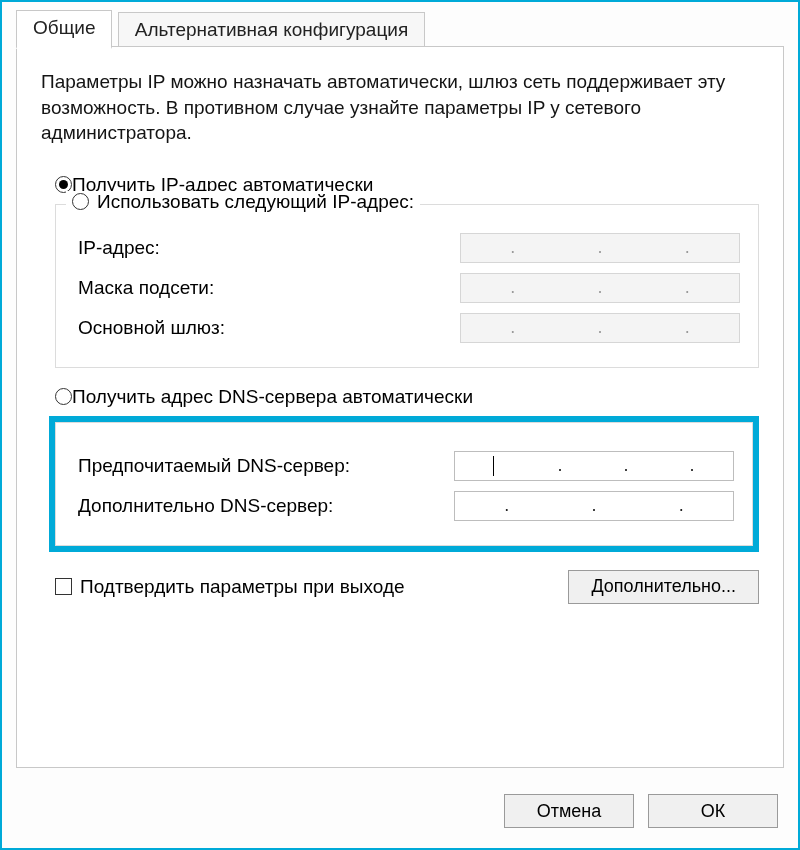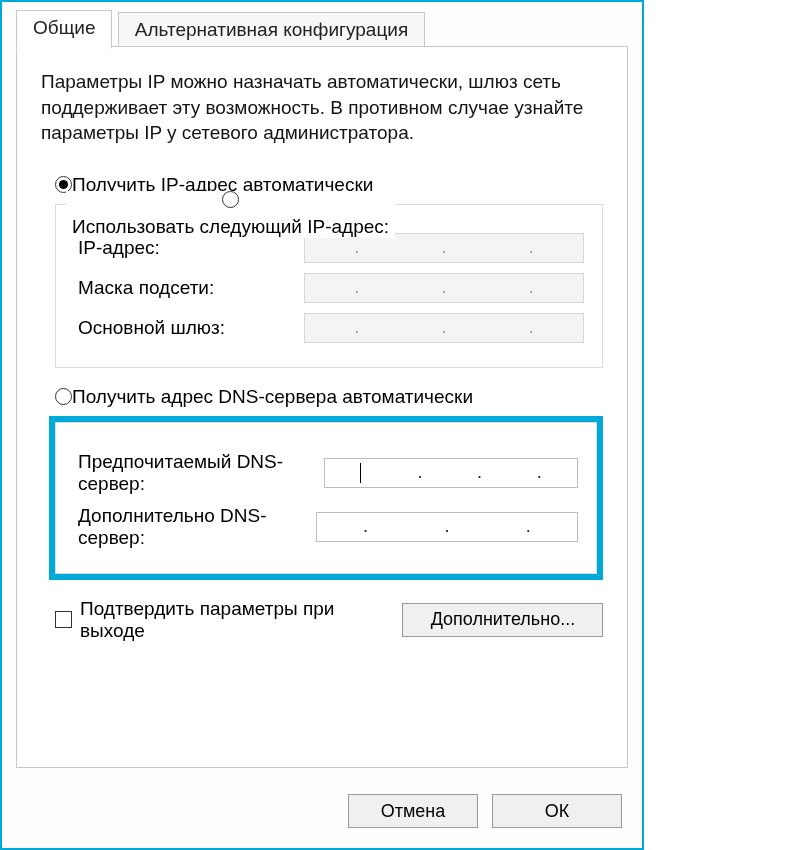--- a/index.html
+++ b/index.html
@@ -5,21 +5,21 @@
   * { box-sizing: border-box; }
   html, body {
     margin: 0; padding: 0;
     width: 800px; height: 850px;
     font-family: "Segoe UI", Tahoma, sans-serif;
     font-size: 19px;
     background: #fff;
     color: #000;
   }
   .window {
-    width: 644px; height: 850px;
+    width: 800px; height: 850px;
     border: 2px solid #00aad8;
     background: #fdfdfd;
     position: relative;
   }
   .tabs {
     position: absolute;
     top: 8px; left: 14px; right: 14px;
     height: 40px;
   }
   .tab {
@@ -85,21 +85,20 @@
   }
   .group-legend {
     position: absolute;
     top: -14px; left: 10px;
     background: #fff;
     padding: 0 6px;
     display: flex;
     align-items: center;
     gap: 8px;
     font-size: 19px;
-    flex-direction: column;
   }
   .field-row {
     display: flex;
     align-items: center;
     justify-content: space-between;
     margin: 10px 0;
   }
   .field-label {
     font-size: 19px;
   }
@@ -139,21 +138,21 @@
   .checkbox {
     width: 17px; height: 17px;
     border: 1px solid #333;
     background: #fff;
     display: inline-block;
     flex-shrink: 0;
   }
   .chk-wrap { display:flex; align-items:center; gap:8px; }
   .btn {
     height: 34px;
-    padding: 0 28px;
+    padding: 0 22px;
     border: 1px solid #9a9a9a;
     background: #f0f0f0;
     font-size: 18px;
     cursor: pointer;
     min-width: 110px;
   }
   .footer {
     position: absolute;
     right: 20px; bottom: 20px;
     display: flex; gap: 14px;

